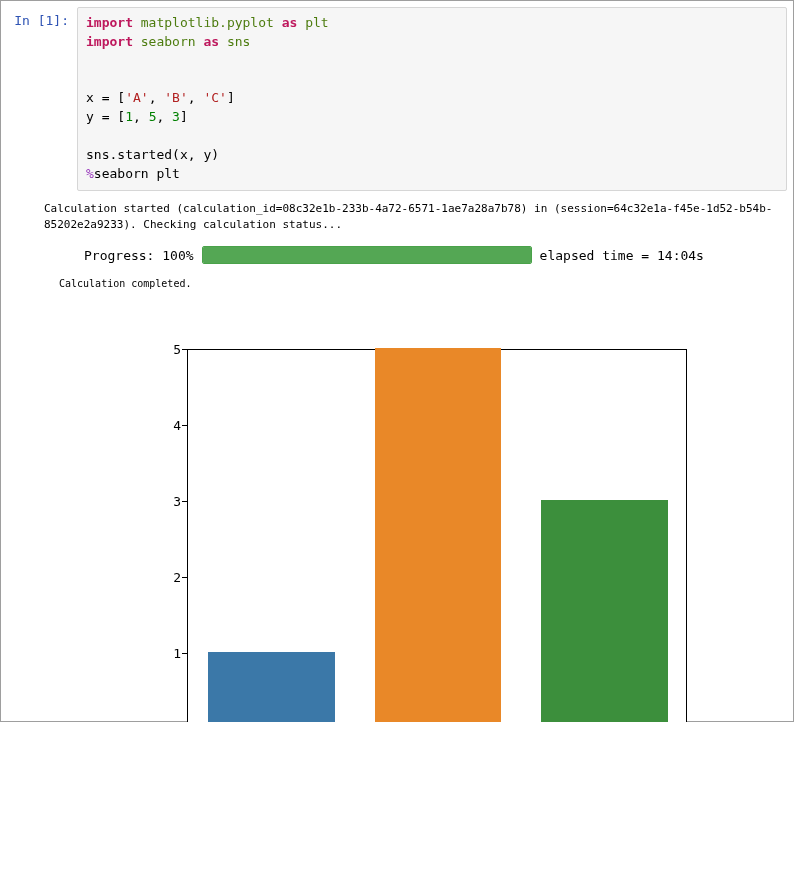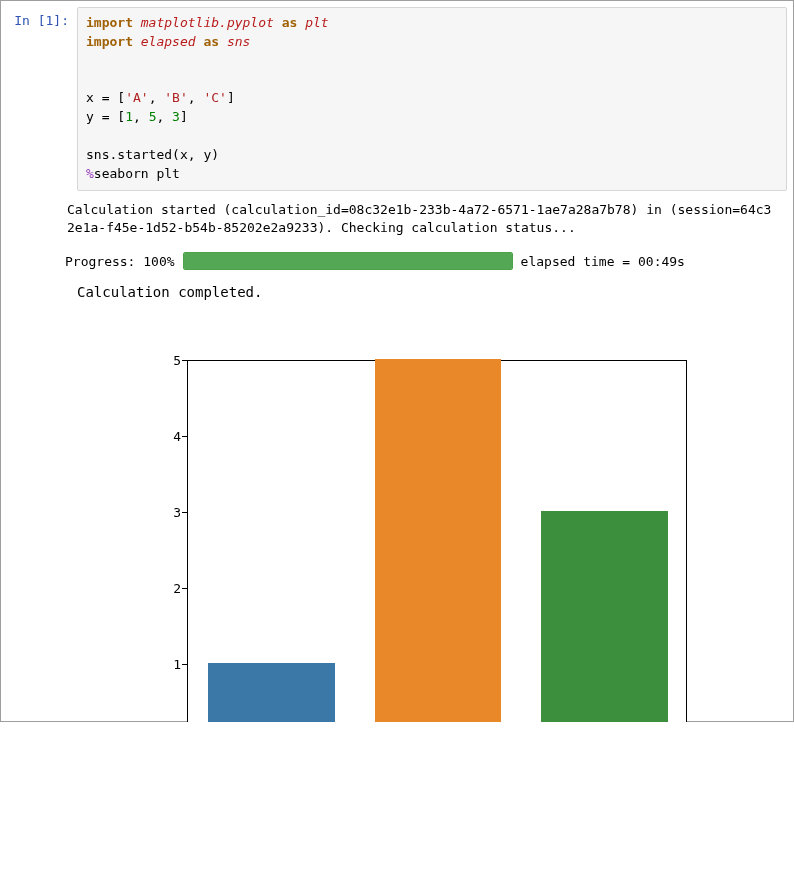--- a/index.html
+++ b/index.html
@@ -38,36 +38,36 @@
     background: #f6f6f6;
     border: 1px solid #d6d6d6;
     border-radius: 2px;
     padding: 6px 8px 6px 8px;
     font-family: "DejaVu Sans Mono", monospace;
     font-size: 13px;
     line-height: 1.45;
     white-space: pre;
     overflow: hidden;
   }
-  .kw { color: #a16207; font-weight: bold; }
-  .nm { color: #b91c1c; font-style: italic; }
+  .kw { color: #be185d; font-weight: bold; }
+  .nm { color: #4d7c0f; }
   .str { color: #b22222; }
   .num { color: #008000; }
   .mag { color: #9a3dbd; }
   .output-area {
-    margin-left: 60px;
-    font-family: "DejaVu Sans Mono", monospace;
-    font-size: 13px;
+    margin-left: 37px;
+    font-family: "DejaVu Sans Mono", monospace;
+    font-size: 11px;
     line-height: 1.45;
     padding: 10px 8px 0 0;
     white-space: pre-wrap;
     word-break: break-all;
   }
   .progress-row {
-    margin-left: 58px;
+    margin-left: 77px;
     display: flex;
     align-items: center;
     font-family: "DejaVu Sans Mono", monospace;
     font-size: 13px;
     padding: 14px 8px 0 0;
     gap: 8px;
     white-space: nowrap;
   }
   .progress-bar-outer {
     border: 1px solid #4aa24a;
@@ -77,23 +77,23 @@
     background: #e8f4e8;
     border-radius: 2px;
     overflow: hidden;
   }
   .progress-bar-inner {
     position: absolute;
     left: 0; top: 0; bottom: 0;
     background: #54a754;
   }
   .completed-area {
-    margin-left: 70px;
-    font-family: "DejaVu Sans Mono", monospace;
-    font-size: 14px;
+    margin-left: 52px;
+    font-family: "DejaVu Sans Mono", monospace;
+    font-size: 10px;
     padding: 14px 8px 0 0;
   }
   .chart-wrap {
     margin-left: 70px;
     padding-top: 60px;
   }
   .chart {
     position: relative;
     width: 560px;
     height: 410px;
@@ -145,38 +145,38 @@
 </head>
 <body>
 
 <div class="notebook-cell">
 
   <div class="cell-row">
     <div class="prompt-col">
       <span class="prompt-in">In [1]:</span>
     </div>
     <div class="code-area"><span class="kw">import</span><span class="nm"> matplotlib.pyplot </span><span class="kw">as</span><span class="nm"> plt</span>
-<span class="kw">import</span><span class="nm"> elapsed </span><span class="kw">as</span><span class="nm"> sns</span>
+<span class="kw">import</span><span class="nm"> seaborn </span><span class="kw">as</span><span class="nm"> sns</span>
 <span></span>
 <span></span>
 <span>x = [</span><span class="str">'A'</span><span>, </span><span class="str">'B'</span><span>, </span><span class="str">'C'</span><span>]</span>
 <span>y = [</span><span class="num">1</span><span>, </span><span class="num">5</span><span>, </span><span class="num">3</span><span>]</span>
 <span></span>
 <span>sns.started(x, y)</span>
 <span class="mag">%</span><span>seaborn plt</span></div>
   </div>
 
   <div class="output-area"><span>Calculation started (calculation_id=08c32e1b-233b-4a72-6571-1ae7a28a7b78) in (session=64c32e1a-f45e-1d52-b54b-85202e2a9233). Checking calculation status...</span></div>
 
   <div class="progress-row">
     <span>Progress: 100%</span>
     <div class="progress-bar-outer">
       <div class="progress-bar-inner" id="pbar" style="width: 100%;"></div>
     </div>
-    <span> elapsed time = 00:49s</span>
+    <span> elapsed time = 14:04s</span>
   </div>
 
   <div class="completed-area">
     <span>Calculation completed.</span>
   </div>
 
   <div class="chart-wrap">
     <div class="chart" id="chart">
       <div class="plot-box" id="plotbox">
           <div class="bar" style="left: 20px; width: 126.667px; height: 76px; background: rgb(59, 120, 168);"></div>

